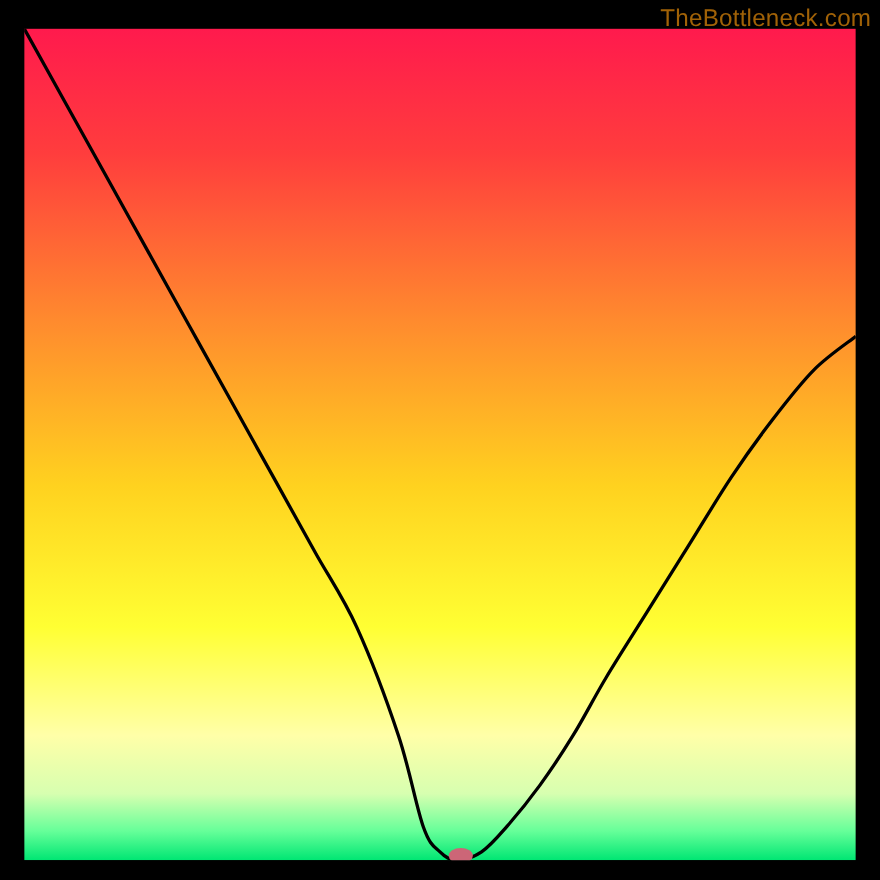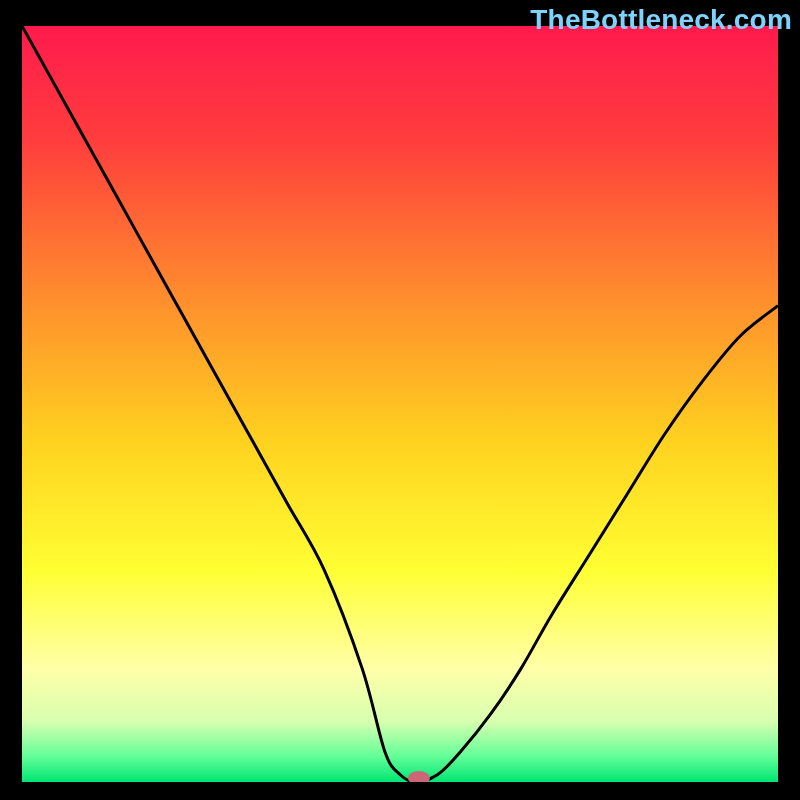--- a/index.html
+++ b/index.html
@@ -8,23 +8,23 @@
     height: 800px;
     background: #000;
     position: relative;
     font-family: Arial, sans-serif;
     overflow: hidden;
   }
   .watermark {
     position: absolute;
     top: 4px;
     right: 8px;
-    color: #7dd3fc;
-    font-size: 28px;
-    font-weight: 700;
+    color: #a16207;
+    font-size: 22px;
+    font-weight: 400;
     z-index: 10;
     letter-spacing: 0.2px;
   }
   .frame {
     position: absolute;
     left: 22px;
     top: 26px;
     width: 756px;
     height: 756px;
     background: #000;

